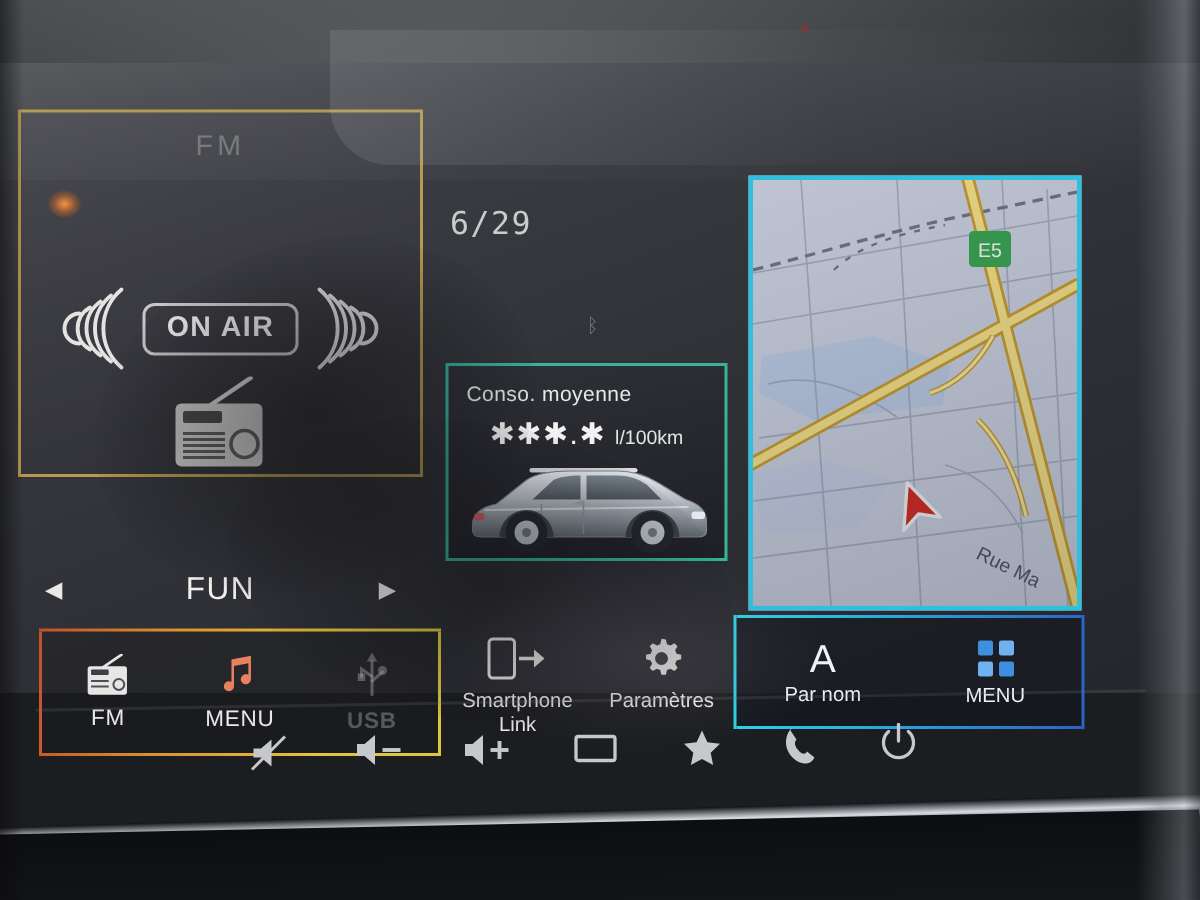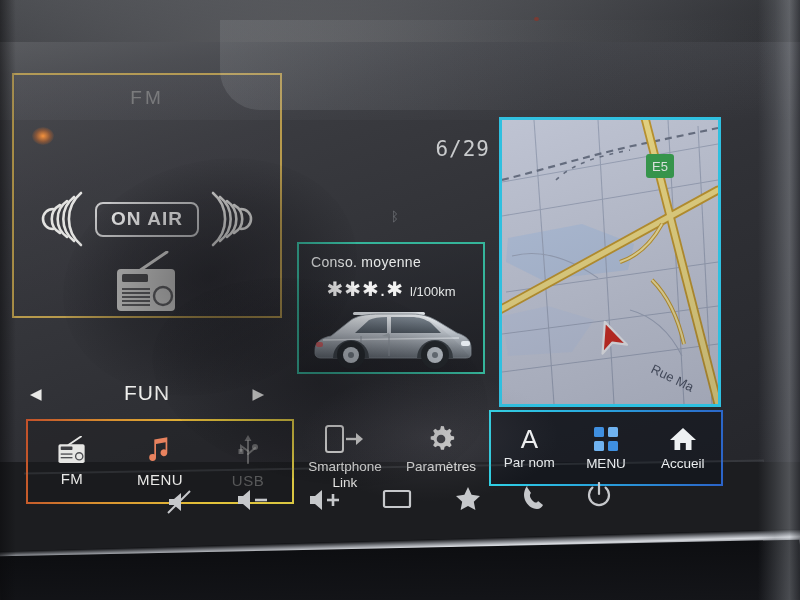--- a/index.html
+++ b/index.html
@@ -111,26 +111,26 @@
     position: absolute; left: 26px; top: 377px; width: 268px; height: 85px;
     border: 2px solid transparent;
     border-image: linear-gradient(100deg, #c2512a 0%, #d8902f 30%, #e3c33a 70%, #d9c642 100%) 1;
     background: rgba(22,23,27,0.34);
     display: flex; align-items: center;
   }
   .src-item {
     flex: 1; display: flex; flex-direction: column; align-items: center; gap: 6px;
   }
   .src-label { font-size: 15px; color: #e8e8e6; letter-spacing: 0.5px; }
-  .src-label.dim { color: rgba(180,180,178,0.40); }
+  .src-label.dim { color: rgba(180,180,178,0.40); font-weight: bold; }
 
   
   #clock-panel { left: 300px; top: 42px; width: 190px; height: 148px; }
   #date-text {
-    position: absolute; top: 53px; width: 100%; text-align: right;
+    position: absolute; top: 53px; width: 100%; text-align: left;
     font-family: "DejaVu Sans Mono", monospace;
     font-size: 21px; color: #c9cbcd; letter-spacing: 1px;
   }
   #time-text {
     position: absolute; top: 75px; width: 100%; text-align: center;
     font-family: "DejaVu Sans Mono", monospace;
     font-size: 47px; font-weight: 300; color: #e6e8ea; letter-spacing: 2px;
   }
   #bt-icon {
     position: absolute; top: 125px; width: 100%; text-align: center;
@@ -460,26 +460,20 @@
       <div class="nav-item">
         <svg width="26" height="26" viewBox="0 0 26 26" style="margin-bottom:1px">
           <rect x="1" y="1" width="10" height="10" rx="1.5" fill="#3f8fe0"></rect>
           <rect x="15" y="1" width="10" height="10" rx="1.5" fill="#6fb2ef"></rect>
           <rect x="1" y="15" width="10" height="10" rx="1.5" fill="#6fb2ef"></rect>
           <rect x="15" y="15" width="10" height="10" rx="1.5" fill="#3f8fe0"></rect>
         </svg>
         <div class="nav-label">MENU</div>
       </div>
 
-      <div class="nav-item">
-        <svg width="28" height="26" viewBox="0 0 28 26" style="margin-bottom:1px">
-          <path d="M14 2 L27 14 L22.5 14 L22.5 24 L16.8 24 L16.8 17 L11.2 17 L11.2 24 L5.5 24 L5.5 14 L1 14 Z" fill="#eef1f3"></path>
-        </svg>
-        <div class="nav-label">Accueil</div>
-      </div>
     </div>
 
     <div class="smudge" id="smudge1"></div>
     <div class="smudge" id="smudge2"></div>
     <div class="smudge" id="smudge3"></div>
     <div id="glow-dot"></div>
   </div>
 
   <div id="hw-row">
     <div class="hw-btn" style="left:166px; top:28px;">

